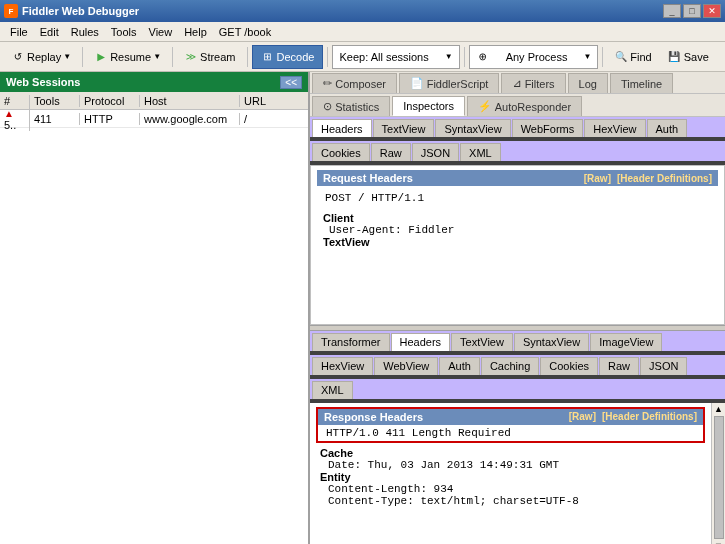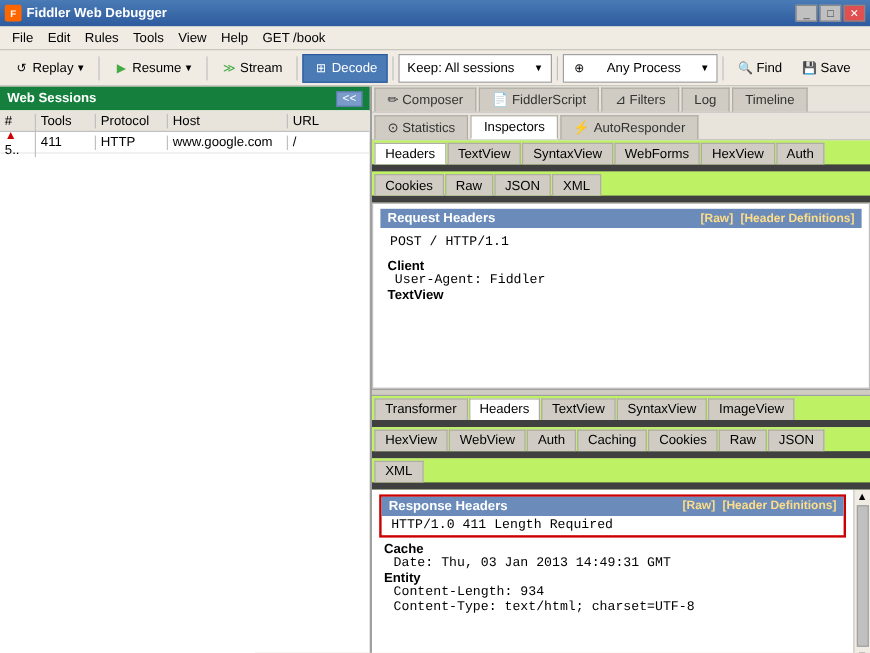--- a/index.html
+++ b/index.html
@@ -37,21 +37,21 @@
     .session-row { display: flex; height: 18px; align-items: center; font-size: 11px; border-bottom: 1px solid #e8e8e8; cursor: pointer; }
     .warning-icon { color: #cc0000; font-size: 10px; margin-right: 2px; }
     
     
     .right-panel { flex: 1; display: flex; flex-direction: column; background: #f5f3ee; }
     
     
     .tab-bar { display: flex; background: #e8e4dc; border-bottom: 1px solid #c0c0c0; height: 22px; align-items: flex-end; padding: 0 2px; }
     .tab { padding: 2px 10px; background: #d0ccC4; border: 1px solid #b0aca4; border-bottom: none; cursor: pointer; font-size: 11px; height: 20px; display: flex; align-items: center; gap: 3px; margin-right: 2px; color: #333; }
     .tab.active { background: white; border-bottom: 1px solid white; z-index: 1; color: #000; font-weight: normal; }
-    .panel-tabs { display: flex; background: #bef264; border-bottom: 6px solid #404040; padding: 2px 2px 0; }
+    .panel-tabs { display: flex; background: #c4b5fd; border-bottom: 4px solid #404040; padding: 2px 2px 0; }
     .panel-tab { padding: 2px 8px; font-size: 11px; cursor: pointer; background: #d0ccc4; border: 1px solid #b0aca4; border-bottom: none; margin-right: 1px; height: 18px; display: flex; align-items: center; }
     .panel-tab.active { background: white; }
     
     
     .request-panel { background: white; border: 1px solid #c0c0c0; margin: 0; flex: 1; overflow-y: auto; padding: 4px 6px; }
     .section-header { background: #6b8cba; color: white; padding: 2px 6px; font-size: 11px; font-weight: bold; display: flex; justify-content: space-between; align-items: center; margin-bottom: 4px; }
     .section-links { display: flex; gap: 6px; font-size: 10px; color: #ffdd88; }
     .section-body { padding: 2px 8px; font-size: 11px; font-family: 'Courier New', monospace; margin-bottom: 6px; }
     .bold-label { font-weight: bold; font-family: 'Segoe UI', sans-serif; }
     .indented { padding-left: 12px; font-family: 'Courier New', monospace; }

